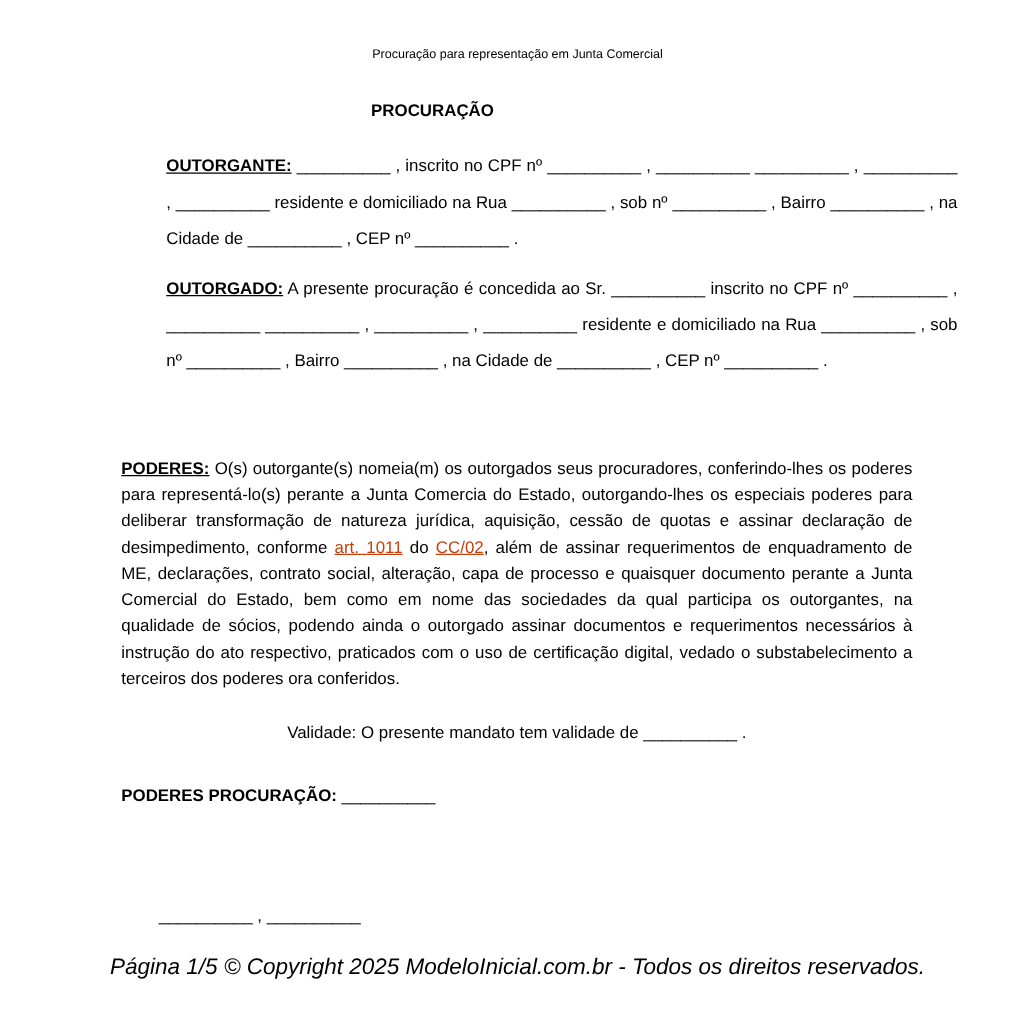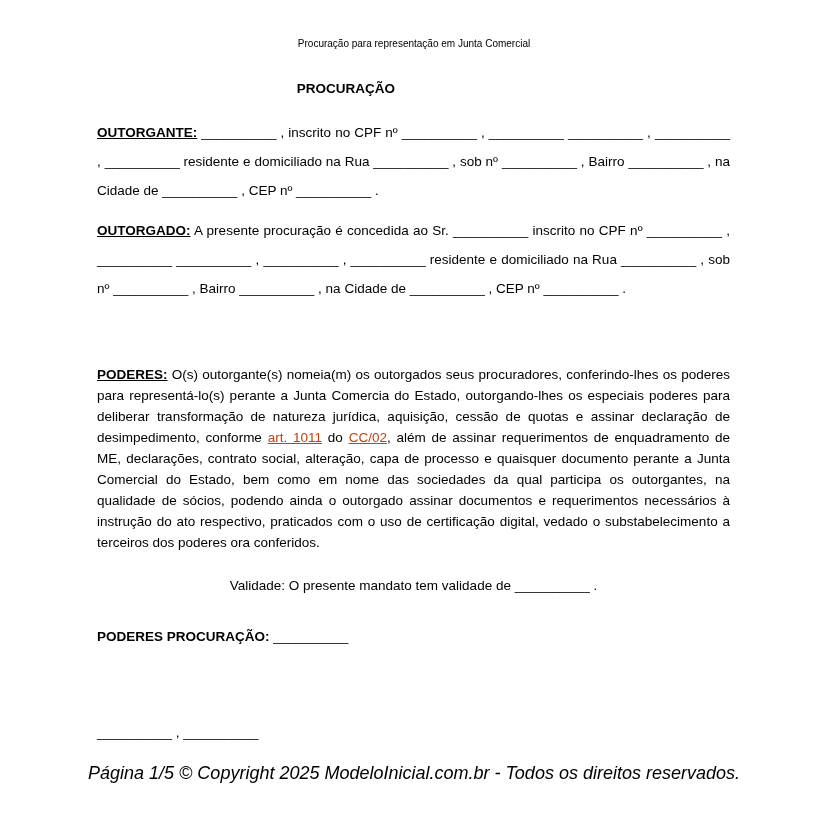--- a/index.html
+++ b/index.html
@@ -27,40 +27,40 @@
     font-weight: bold;
   }
   .block {
     position: absolute;
     left: 97px;
     width: 633px;
     font-size: 13.5px;
     margin: 0;
   }
   .justified { text-align: justify; }
-  .para-wide { line-height: 29px; }
+  .para-wide { line-height: 29px; margin-left: 36px; }
   .para-tight { line-height: 21px; }
   .sec-label {
     font-weight: bold;
     text-decoration: underline;
   }
   .sec-label-plain {
     font-weight: bold;
   }
   .doc-link {
     color: #c2410c;
     text-decoration: underline;
     cursor: pointer;
   }
   #para-outorgante { top: 118px; }
   #para-outorgado  { top: 216px; }
   #para-poderes    { top: 364px; }
   #line-validade   { top: 575px; line-height: 21px; text-align: center; }
   #line-poderes-especificos { top: 626px; line-height: 21px; }
-  #signature-line  { top: 722px; line-height: 21px; }
+  #signature-line  { top: 722px; line-height: 21px; margin-left: 30px; }
   .doc-footer {
     position: absolute;
     top: 763px; left: 0; width: 828px;
     text-align: center;
     font-size: 18px;
     font-style: italic;
   }
 </style>
 </head>
 <body>

